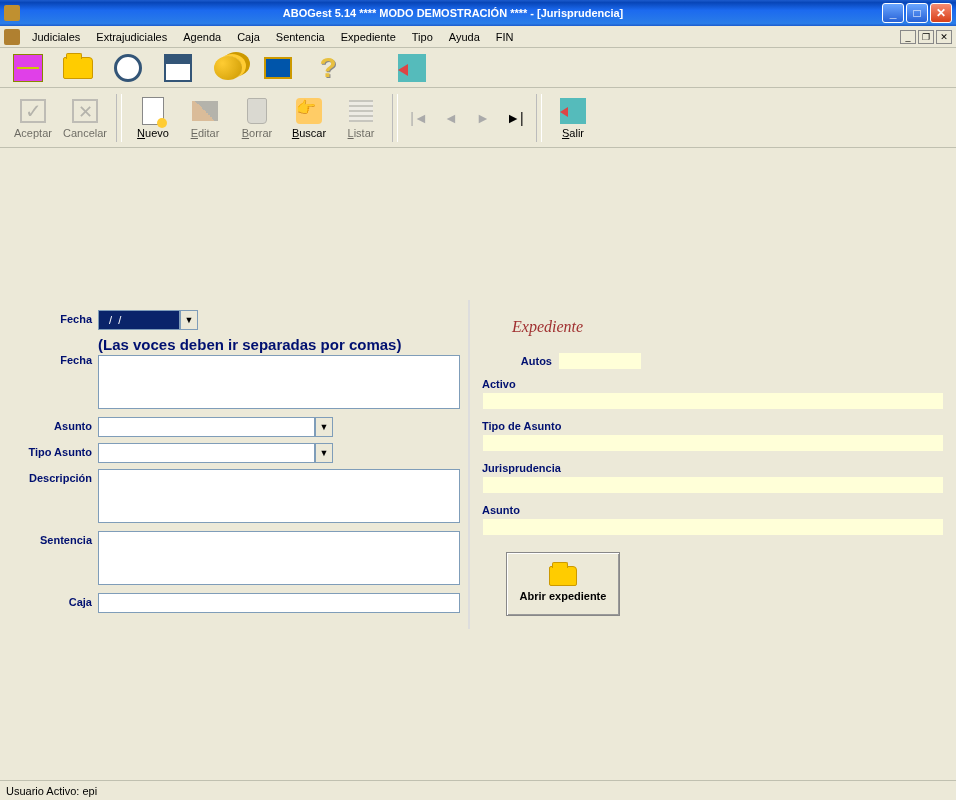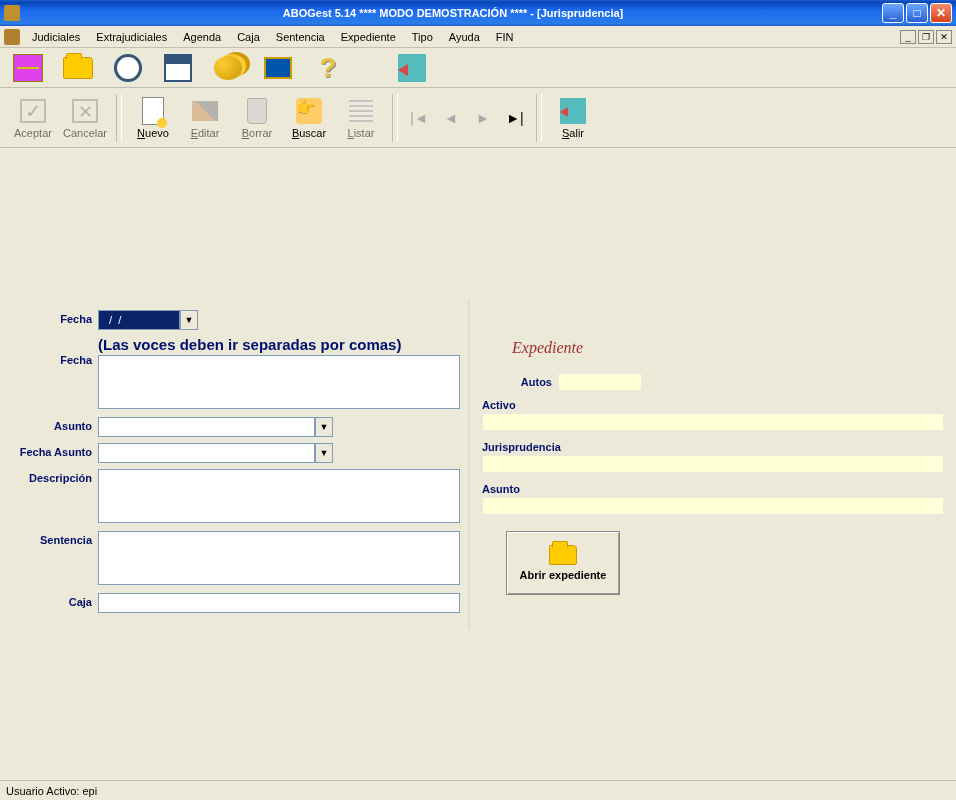--- a/index.html
+++ b/index.html
@@ -225,21 +225,21 @@
     <div class="form-row">
       <div class="form-label">Asunto</div>
       <div class="form-field" style="max-width:235px">
         <div class="combo">
           <input type="text" value="" style="">
           <div class="combo-btn">▼</div>
         </div>
       </div>
     </div>
     <div class="form-row">
-      <div class="form-label">Fecha Asunto</div>
+      <div class="form-label">Tipo Asunto</div>
       <div class="form-field" style="max-width:235px">
         <div class="combo">
           <input type="text" value="" style="">
           <div class="combo-btn">▼</div>
         </div>
       </div>
     </div>
     <div class="form-row">
       <div class="form-label">Descripción</div>
       <div class="form-field"><textarea rows="4" style=""></textarea></div>
@@ -258,20 +258,24 @@
     <div class="exp-title">Expediente</div>
     <div class="exp-row">
       <div class="exp-label exp-lbl-right">Autos</div>
       <div class="ro-field ro-small"></div>
     </div>
     <div class="exp-group">
       <span class="exp-label">Activo</span>
       <div class="ro-field ro-wide"></div>
     </div>
     <div class="exp-group">
+      <span class="exp-label">Tipo de Asunto</span>
+      <div class="ro-field ro-wide"></div>
+    </div>
+    <div class="exp-group">
       <span class="exp-label">Jurisprudencia</span>
       <div class="ro-field ro-wide"></div>
     </div>
     <div class="exp-group">
       <span class="exp-label">Asunto</span>
       <div class="ro-field ro-wide"></div>
     </div>
     <div class="open-btn">
       <div class="tb-folder"></div>
       <div style="font-weight:bold">Abrir expediente</div>

